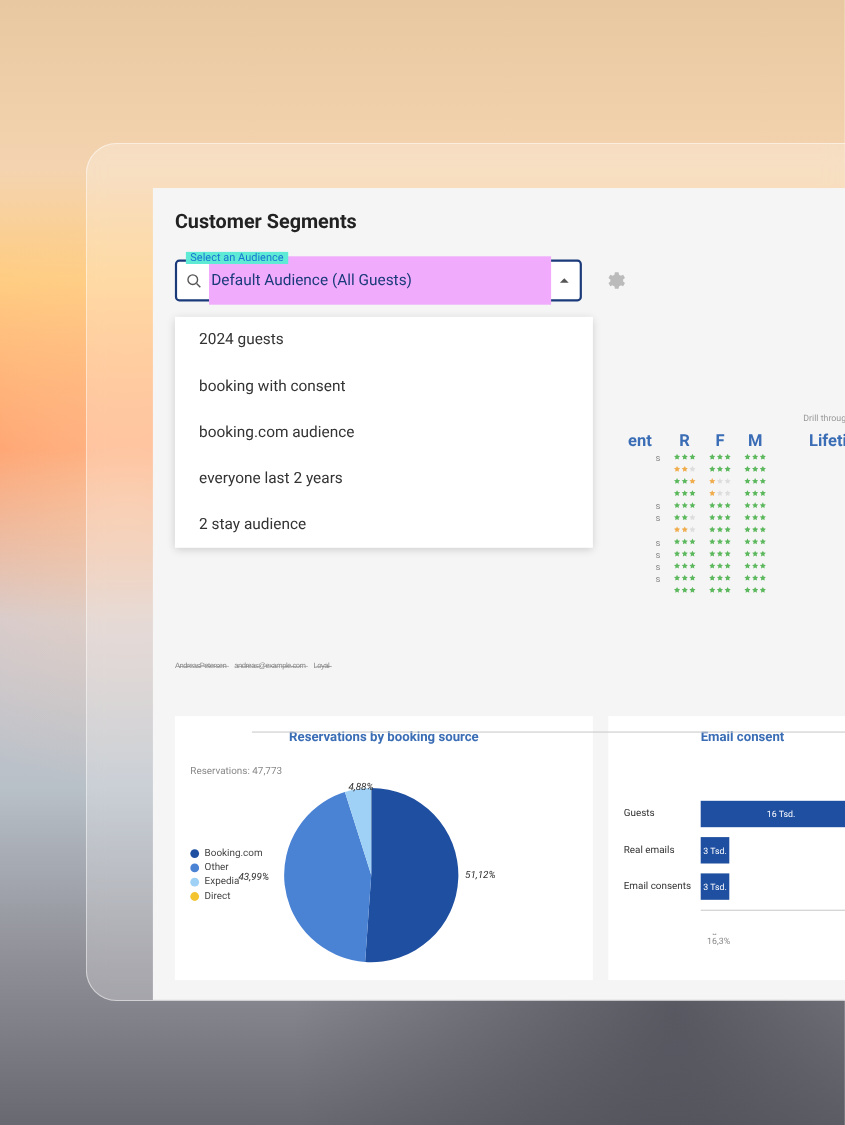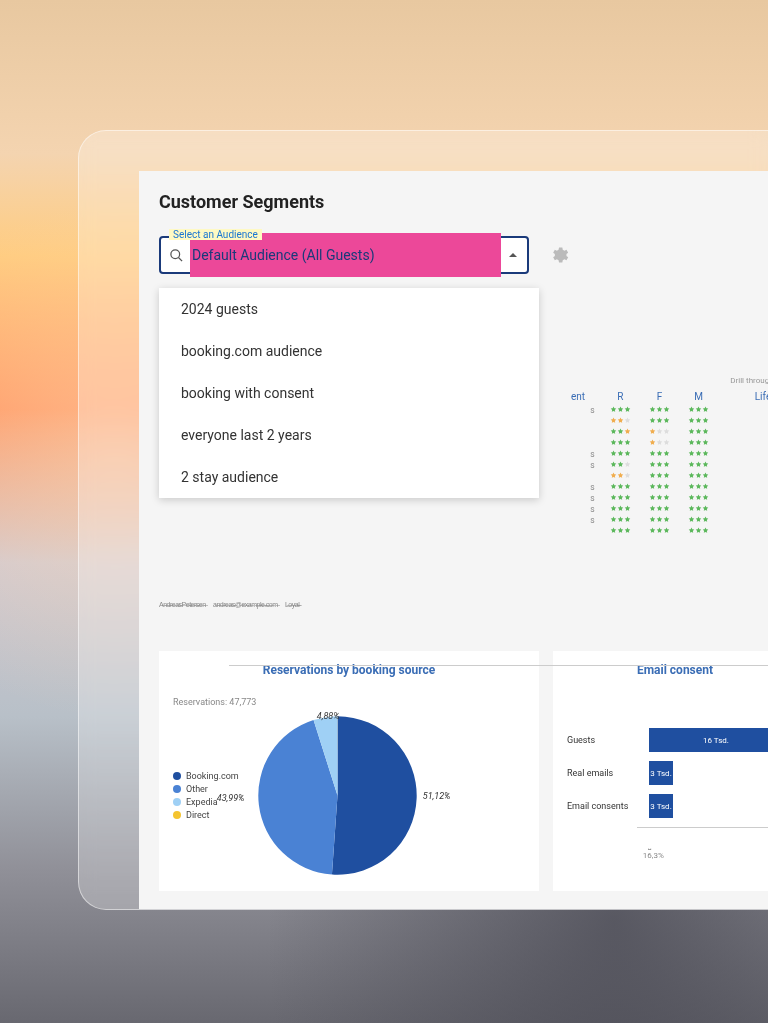--- a/index.html
+++ b/index.html
@@ -51,40 +51,40 @@
   position: relative;
 }
 .select-box {
   position: relative;
   width: 370px;
 }
 .select-label {
   position: absolute;
   top: -7px;
   left: 10px;
-  background: #fef9c3;
+  background: #5eead4;
   padding: 0 4px;
   font-size: 10px;
   color: #1976d2;
 }
 .select-input {
   display: flex;
   align-items: center;
   border: 2px solid #1a3a7a;
   border-radius: 4px;
   background: #fff;
   height: 38px;
   padding: 0 8px;
   gap: 6px;
 }
 .select-input .val {
   flex: 1;
   font-size: 14px;
   color: #1a3a7a;
-  background: #ec4899;
+  background: #f0abfc;
   padding: 14px 2px;
 }
 .select-input svg { flex-shrink: 0; }
 .gear { color: #bbb; }
 .dropdown {
   position: absolute;
   left: 20px;
   top: 66px;
   width: 380px;
   background: #fff;
@@ -101,21 +101,21 @@
 .table-peek {
   position: absolute;
   right: 0;
   top: 205px;
   width: 230px;
   font-size: 10px;
   color: #555;
 }
 .table-peek .hint { text-align: right; font-size: 8px; color: #999; padding-right: 8px; margin-bottom: 4px; }
 .table-peek table { width: 100%; border-collapse: collapse; }
-.table-peek th { color: #3a6db5; font-size: 10px; font-weight: 400; text-align: center; padding: 2px 0; }
+.table-peek th { color: #3a6db5; font-size: 15px; font-weight: 700; text-align: center; padding: 2px 0; }
 .table-peek th:first-child { text-align: left; padding-left: 4px; }
 .table-peek th:last-child { text-align: right; padding-right: 6px; }
 .table-peek td { text-align: center; padding: 0.5px 0; font-size: 9px; }
 .table-peek td.seg { text-align: right; padding-right: 6px; color: #888; font-size: 8.5px; }
 .table-peek td.val { text-align: right; padding-right: 6px; color: #333; }
 .stars { display: inline-flex; gap: 0; }
 .star { width: 7px; height: 7px; }
 .star.g { fill: #5cb85c; }
 .star.o { fill: #f0ad4e; }
 .star.e { fill: #ddd; }
@@ -152,21 +152,21 @@
 .legend { font-size: 9px; color: #444; }
 .legend-item { display: flex; align-items: center; gap: 5px; margin: 3px 0; }
 .legend-sw { width: 8px; height: 8px; border-radius: 50%; }
 .pie-wrap { position: relative; width: 165px; height: 165px; font-style: italic; }
 .pie-svg { width: 165px; height: 165px; }
 .pie-label { position: absolute; font-size: 9px; color: #333; white-space: nowrap; }
 .email-body { padding-top: 4px; }
 .axis-top { position: relative; height: 18px; margin-left: 70px; }
 .axis-line { position: absolute; left: 70px; right: 10px; top: 14px; height: 1px; background: #ccc; }
 .bar-row { display: flex; align-items: center; margin: 9px 0; height: 24px; }
-.bar-row .lab { width: 82px; font-size: 9px; color: #333; }
+.bar-row .lab { width: 70px; font-size: 9px; color: #333; }
 .bar-row .bar-area { flex: 1; position: relative; height: 100%; }
 .bar-row .bar { position: absolute; left: 0; top: 0; bottom: 0; background: #1f4fa0; display: flex; align-items: center; justify-content: center; color: #fff; font-size: 8px; }
 .foot-axis { position: relative; margin-left: 70px; margin-top: 6px; }
 .foot-axis .tick { font-size: 8px; color: #888; }
 .foot-axis .bracket { font-size: 8px; color: #888; text-align: center; }
 </style>
 </head>
 <body>
 
 <div class="bg-overlay"></div>
@@ -191,22 +191,22 @@
               <path d="M4 16 L12 8 L20 16 Z"></path>
             </svg>
         </div>
       </div>
       <svg class="gear" width="20" height="20" viewBox="0 0 24 24" fill="currentColor">
           <path d="M12 8a4 4 0 100 8 4 4 0 000-8zm9 4a7 7 0 00-.1-1.2l2.1-1.6-2-3.4-2.5 1a7 7 0 00-2-1.2L16 3h-4l-.5 2.6a7 7 0 00-2 1.2l-2.5-1-2 3.4 2.1 1.6A7 7 0 007 12a7 7 0 00.1 1.2L5 14.8l2 3.4 2.5-1a7 7 0 002 1.2L12 21h4l.5-2.6a7 7 0 002-1.2l2.5 1 2-3.4-2.1-1.6A7 7 0 0021 12z"></path>
         </svg>
 
       <div class="dropdown" id="dropdown">
           <div class="dropdown-item">2024 guests</div>
+          <div class="dropdown-item">booking with consent</div>
           <div class="dropdown-item">booking.com audience</div>
-          <div class="dropdown-item">booking with consent</div>
           <div class="dropdown-item">everyone last 2 years</div>
           <div class="dropdown-item">2 stay audience</div>
         </div>
     </div>
 
     <div class="table-peek">
       <div class="hint">Drill through to a</div>
       <table>
         <thead>
             <tr id="thead-row">

